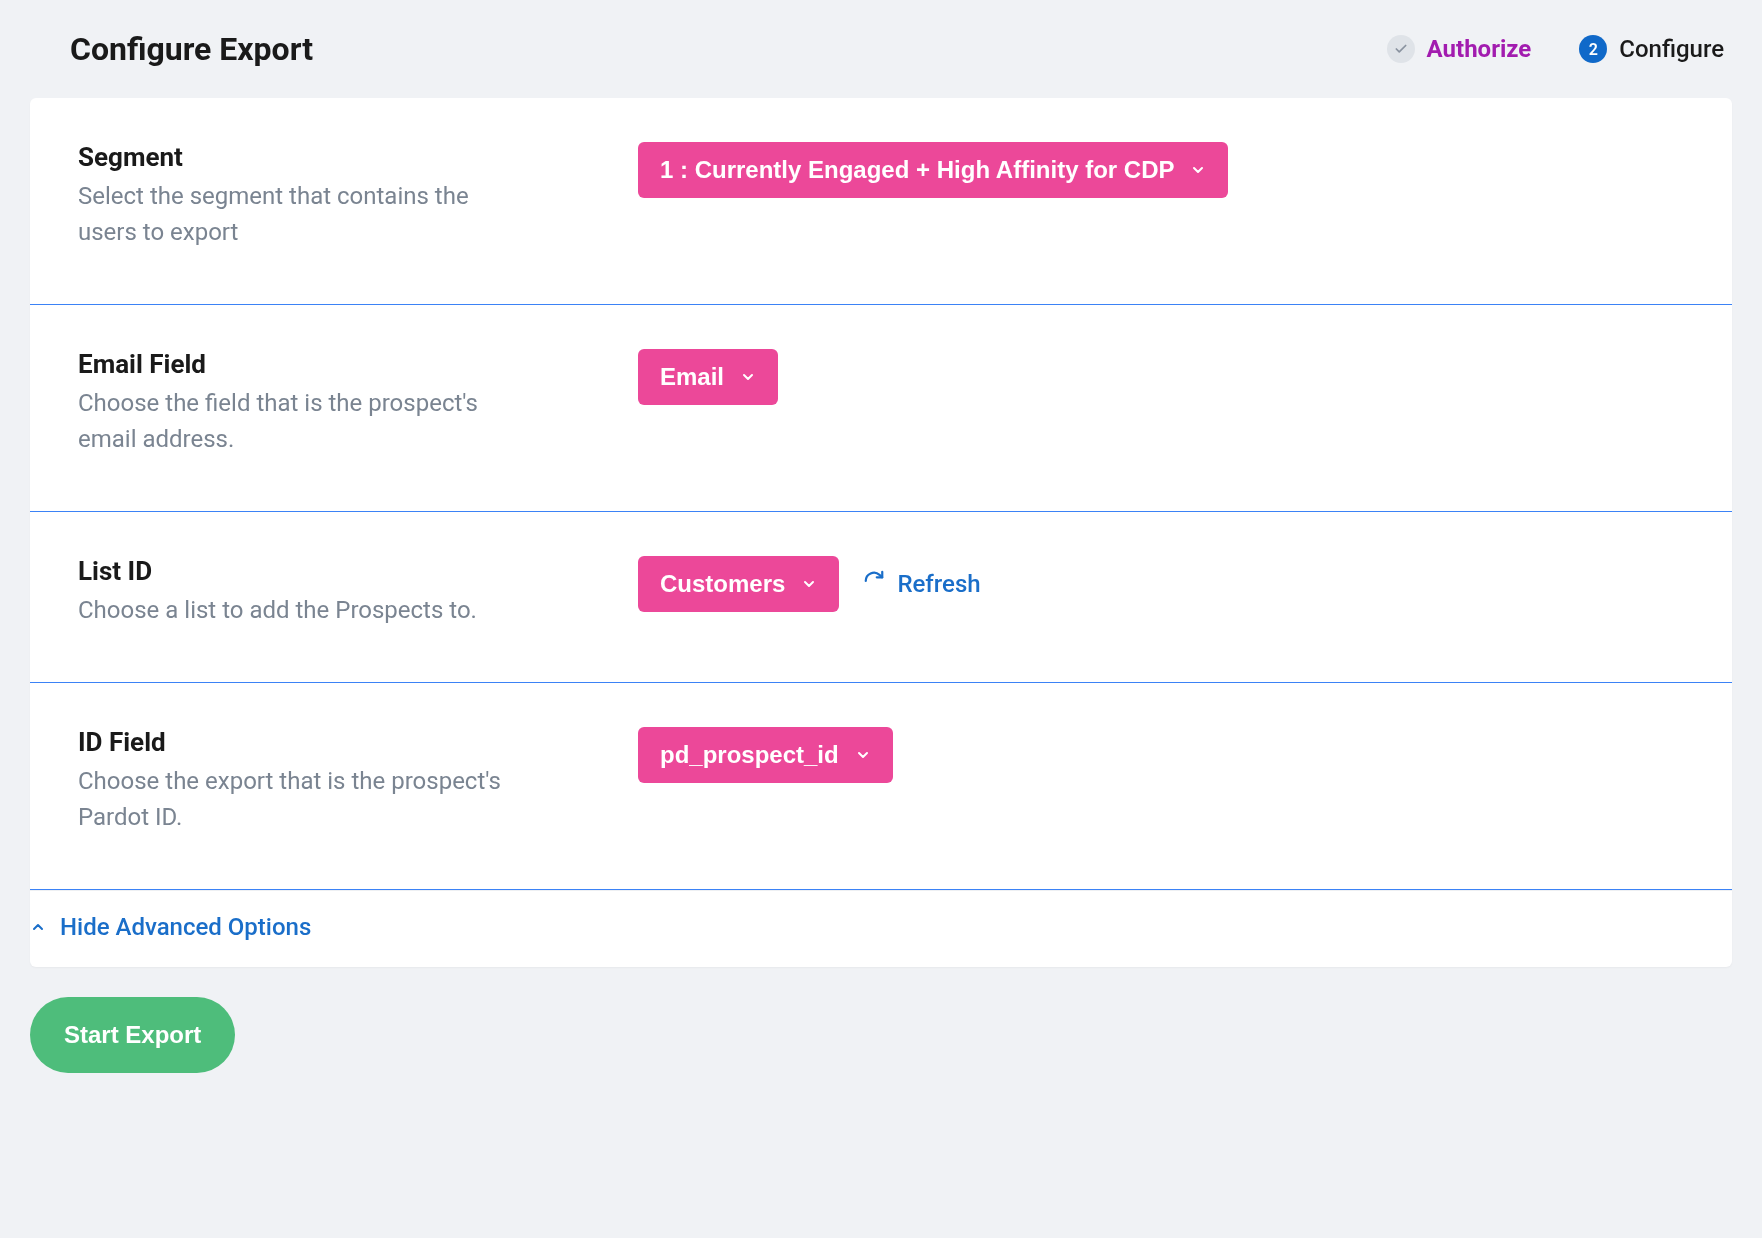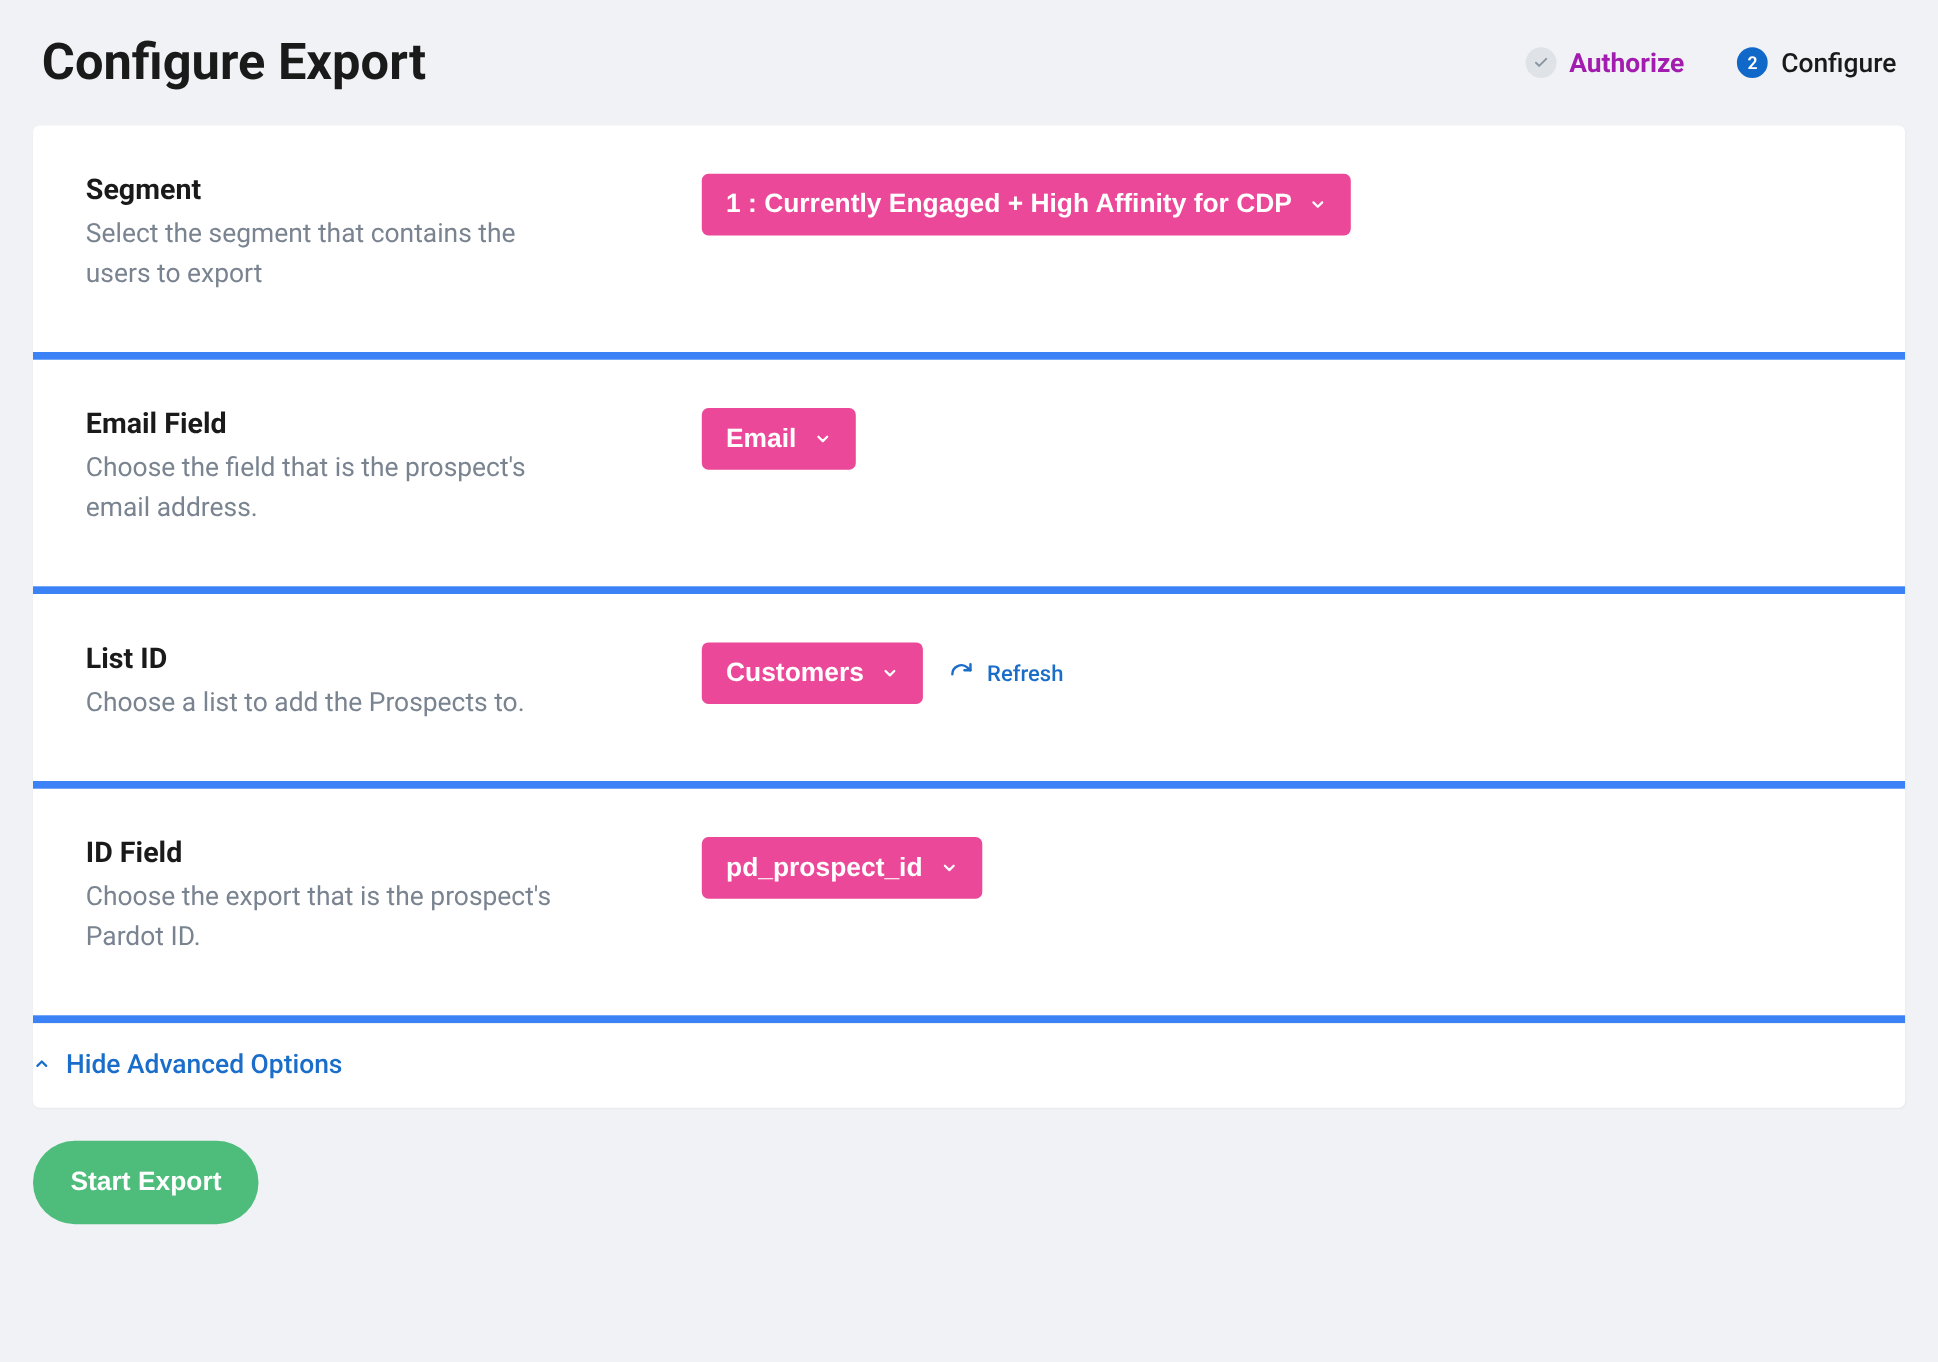--- a/index.html
+++ b/index.html
@@ -11,23 +11,24 @@
     padding: 30px 30px 40px 30px;
   }
   .header {
     display: flex;
     justify-content: space-between;
     align-items: center;
     margin-bottom: 30px;
     padding: 0 8px;
   }
   .page-title {
-    font-size: 46px;
+    font-size: 32px;
     font-weight: 700;
     color: #1a1a1a;
+    margin-left: 32px;
   }
   .steps {
     display: flex;
     align-items: center;
     gap: 48px;
   }
   .step {
     display: flex;
     align-items: center;
     gap: 12px;
@@ -61,21 +62,21 @@
     background: #fff;
     border-radius: 6px;
     box-shadow: 0 1px 2px rgba(0,0,0,0.04);
     margin-bottom: 30px;
     overflow: hidden;
   }
   .row {
     display: flex;
     align-items: flex-start;
     padding: 44px 48px 54px 48px;
-    border-bottom: 7px solid #3b82f6;
+    border-bottom: 1px solid #3b82f6;
   }
   .row:last-of-type { border-bottom: none; }
   .row-left {
     width: 560px;
     flex-shrink: 0;
     padding-right: 40px;
   }
   .field-title {
     font-size: 26px;
     font-weight: 700;
@@ -105,24 +106,24 @@
     display: inline-flex;
     align-items: center;
     gap: 16px;
     cursor: pointer;
   }
   .select-btn .chev {
     display: inline-flex;
   }
   .refresh-link {
     display: inline-flex;
-    align-items: flex-end;
+    align-items: flex-start;
     gap: 12px;
     color: #1a6ec9;
-    font-size: 20px;
+    font-size: 24px;
     font-weight: 500;
     cursor: pointer;
   }
   .toggle-row {
     text-align: left;
     padding: 22px 0 26px 0;
     border-top: 1px solid #eef0f3;
   }
   .toggle-link {
     display: inline-flex;

